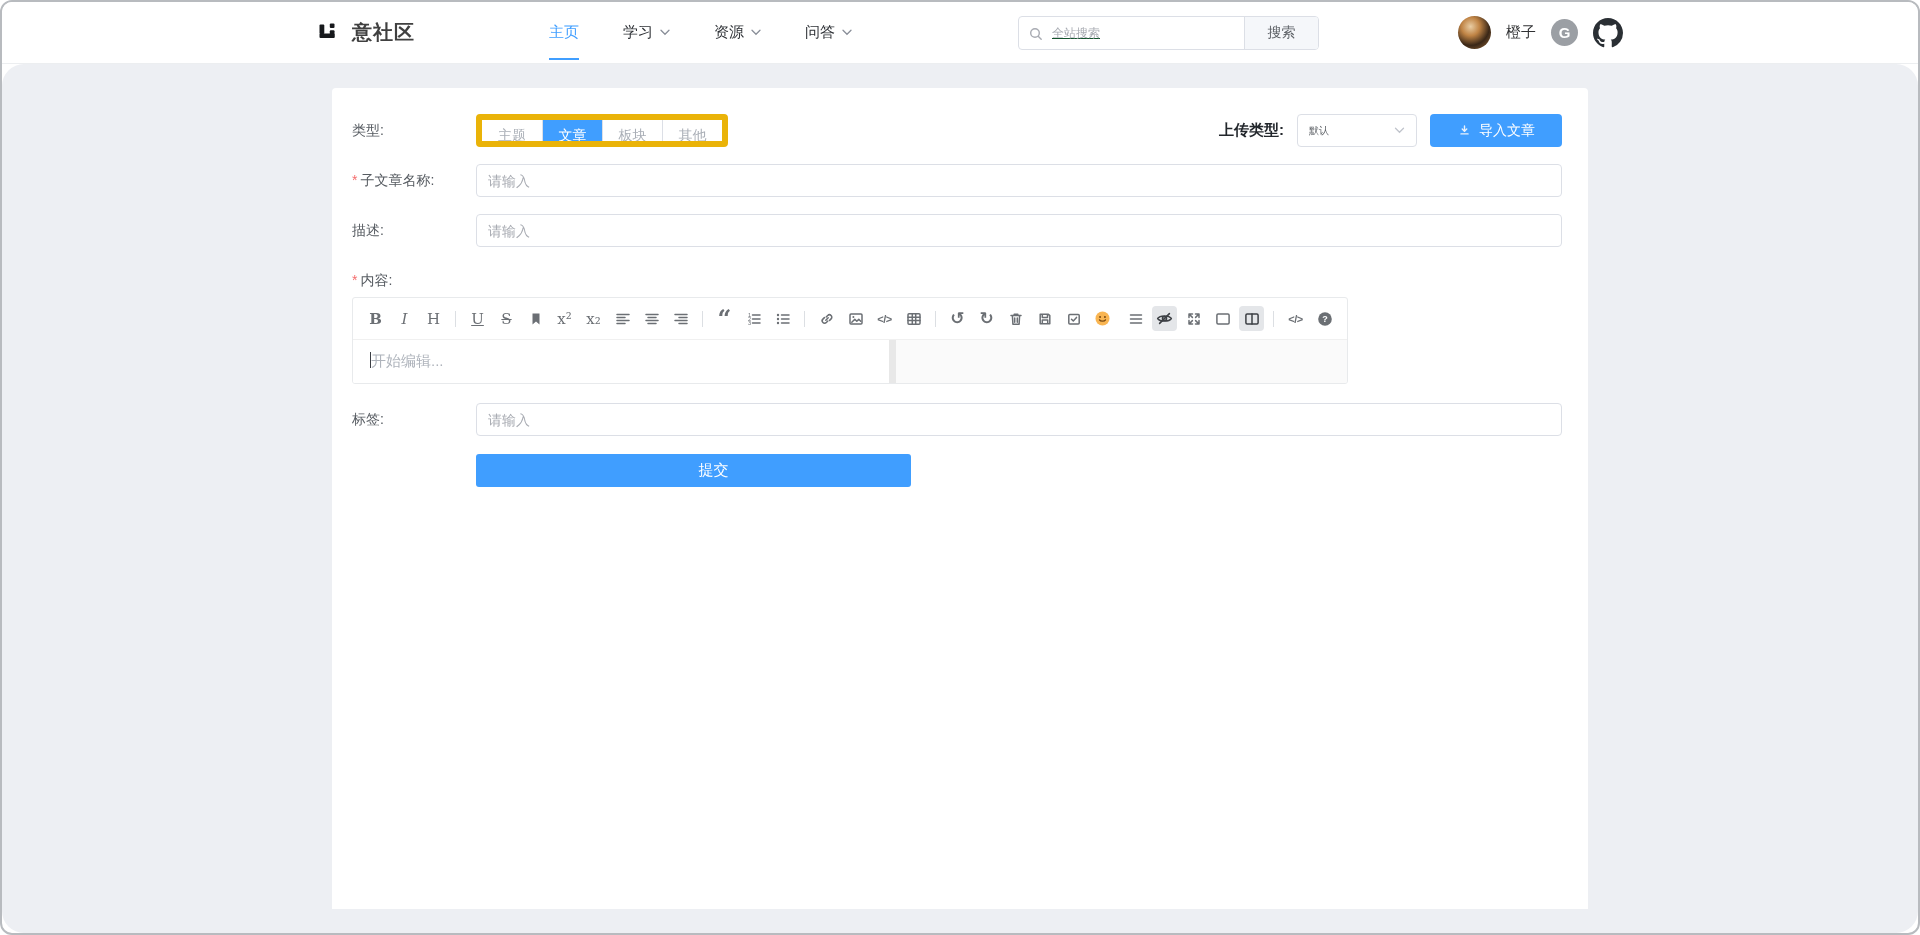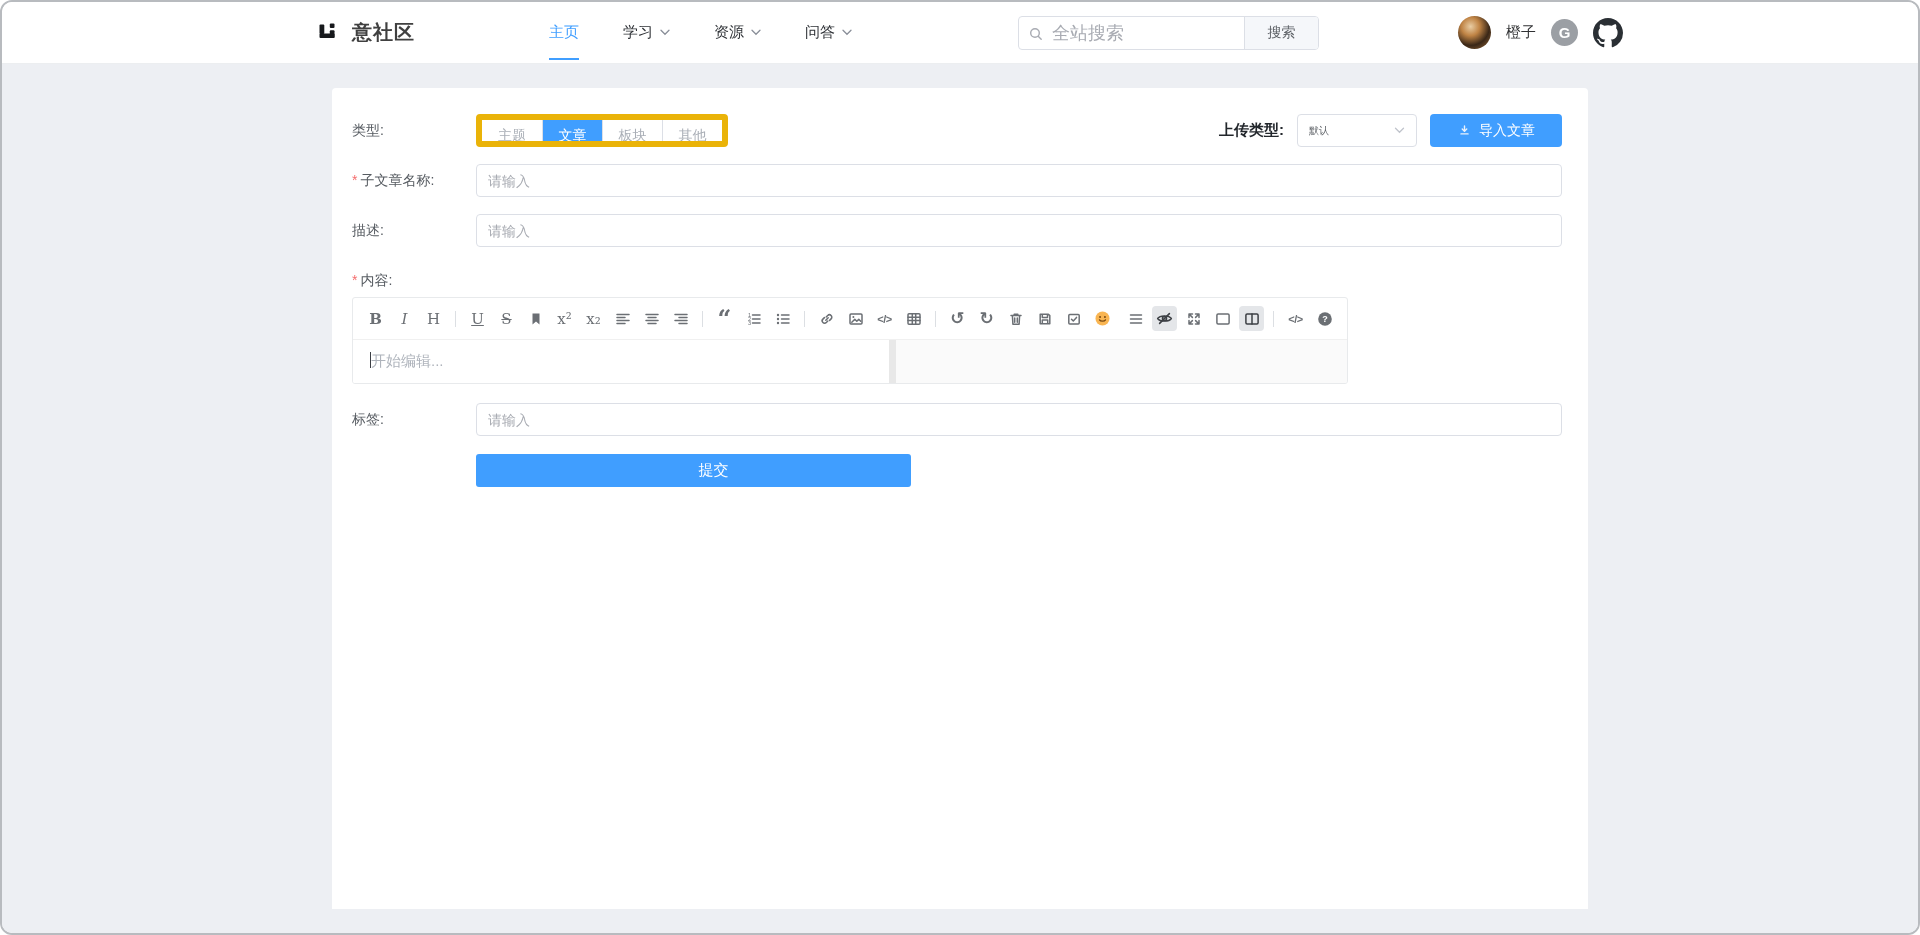--- a/index.html
+++ b/index.html
@@ -10,33 +10,33 @@
   .navbar { height:62px; background:#fff; border-bottom:1px solid #eceef0; display:flex; align-items:center; position:relative; }
   .nav-left { display:flex; align-items:center; gap:10px; margin-left:314px; }
   .logo-text { font-size:20px; font-weight:bold; color:#404040; letter-spacing:1px; }
   .nav-menu { display:flex; margin-left:134px; gap:44px; height:100%;text-align:right; }
   .nav-item { display:flex; align-items:center; gap:7px; font-size:15px; color:#2d3035; cursor:pointer; position:relative; height:100%; }
   .nav-item.active { color:#409eff; }
   .nav-item.active::after { content:""; position:absolute; left:0; right:0; bottom:3px; height:2px; background:#409eff; }
   .chev { display:block; }
 
   .search-group { position:absolute; left:1016px; top:14px; width:301px; height:34px; display:flex; border:1px solid #dcdfe6; border-radius:4px; background:#fff; }
-  .search-group input { flex:1; border:none; outline:none; padding-left:33px; font-size:18px; color:#8b5cf6; background:transparent; min-width:0; }
+  .search-group input { flex:1; border:none; outline:none; padding-left:33px; font-size:12px; color:#14532d; background:transparent; min-width:0;text-decoration:underline; }
   .search-group input::placeholder { color:#a8abb2; }
   .search-ic { position:absolute; left:9px; top:9px; }
   .search-btn { width:74px; background:#f5f7fa; border:none; border-left:1px solid #dcdfe6; color:#5f6368; font-size:14px; border-radius:0 3px 3px 0; cursor:pointer; }
 
   .user-area { position:absolute; left:1456px; top:0; height:100%; display:flex; align-items:center; gap:15px; }
   .avatar { width:33px; height:33px; border-radius:50%; background:radial-gradient(circle at 38% 32%, #e9cda4 0%, #c08445 30%, #3a2717 62%, #9a6a38 100%); cursor:pointer; }
   .user-name { font-size:15px; color:#303133; cursor:pointer; }
   .gitee { width:27px; height:27px; border-radius:50%; background:#9b9fa4; color:#fff; font-size:15px; font-weight:bold; display:flex; align-items:center; justify-content:center; cursor:pointer; }
   .github { color:#2a2f34; cursor:pointer; display:flex; }
 
   
-  .page { height:calc(100% - 62px); background:#edeff3; padding-top:24px; }
+  .page { height:calc(100% - 62px); background:#edeff3; padding-top:24px;border-radius:22px; }
   .card { margin-left:330px; width:1256px; height:calc(100% - 24px); background:#fff; border-radius:4px 4px 0 0; padding:26px 26px 0 20px; }
 
   .f-row { display:flex; align-items:flex-start; }
   .f-label { width:124px; flex-shrink:0; font-size:14px; color:#565b61; line-height:33px; }
   .req { color:#f56c6c; margin-right:3px; }
 
   
   .type-row { margin-bottom:17px; align-items:center; }
   .radio-group { display:flex; border:6px solid #eab308; border-radius:4px; overflow:hidden; height:33px; }
   .radio-opt { width:60px; text-align:center; line-height:31px; font-size:14px; color:#a9aeb6; border-left:1px solid #dcdfe6; cursor:pointer; background:#fff; }

